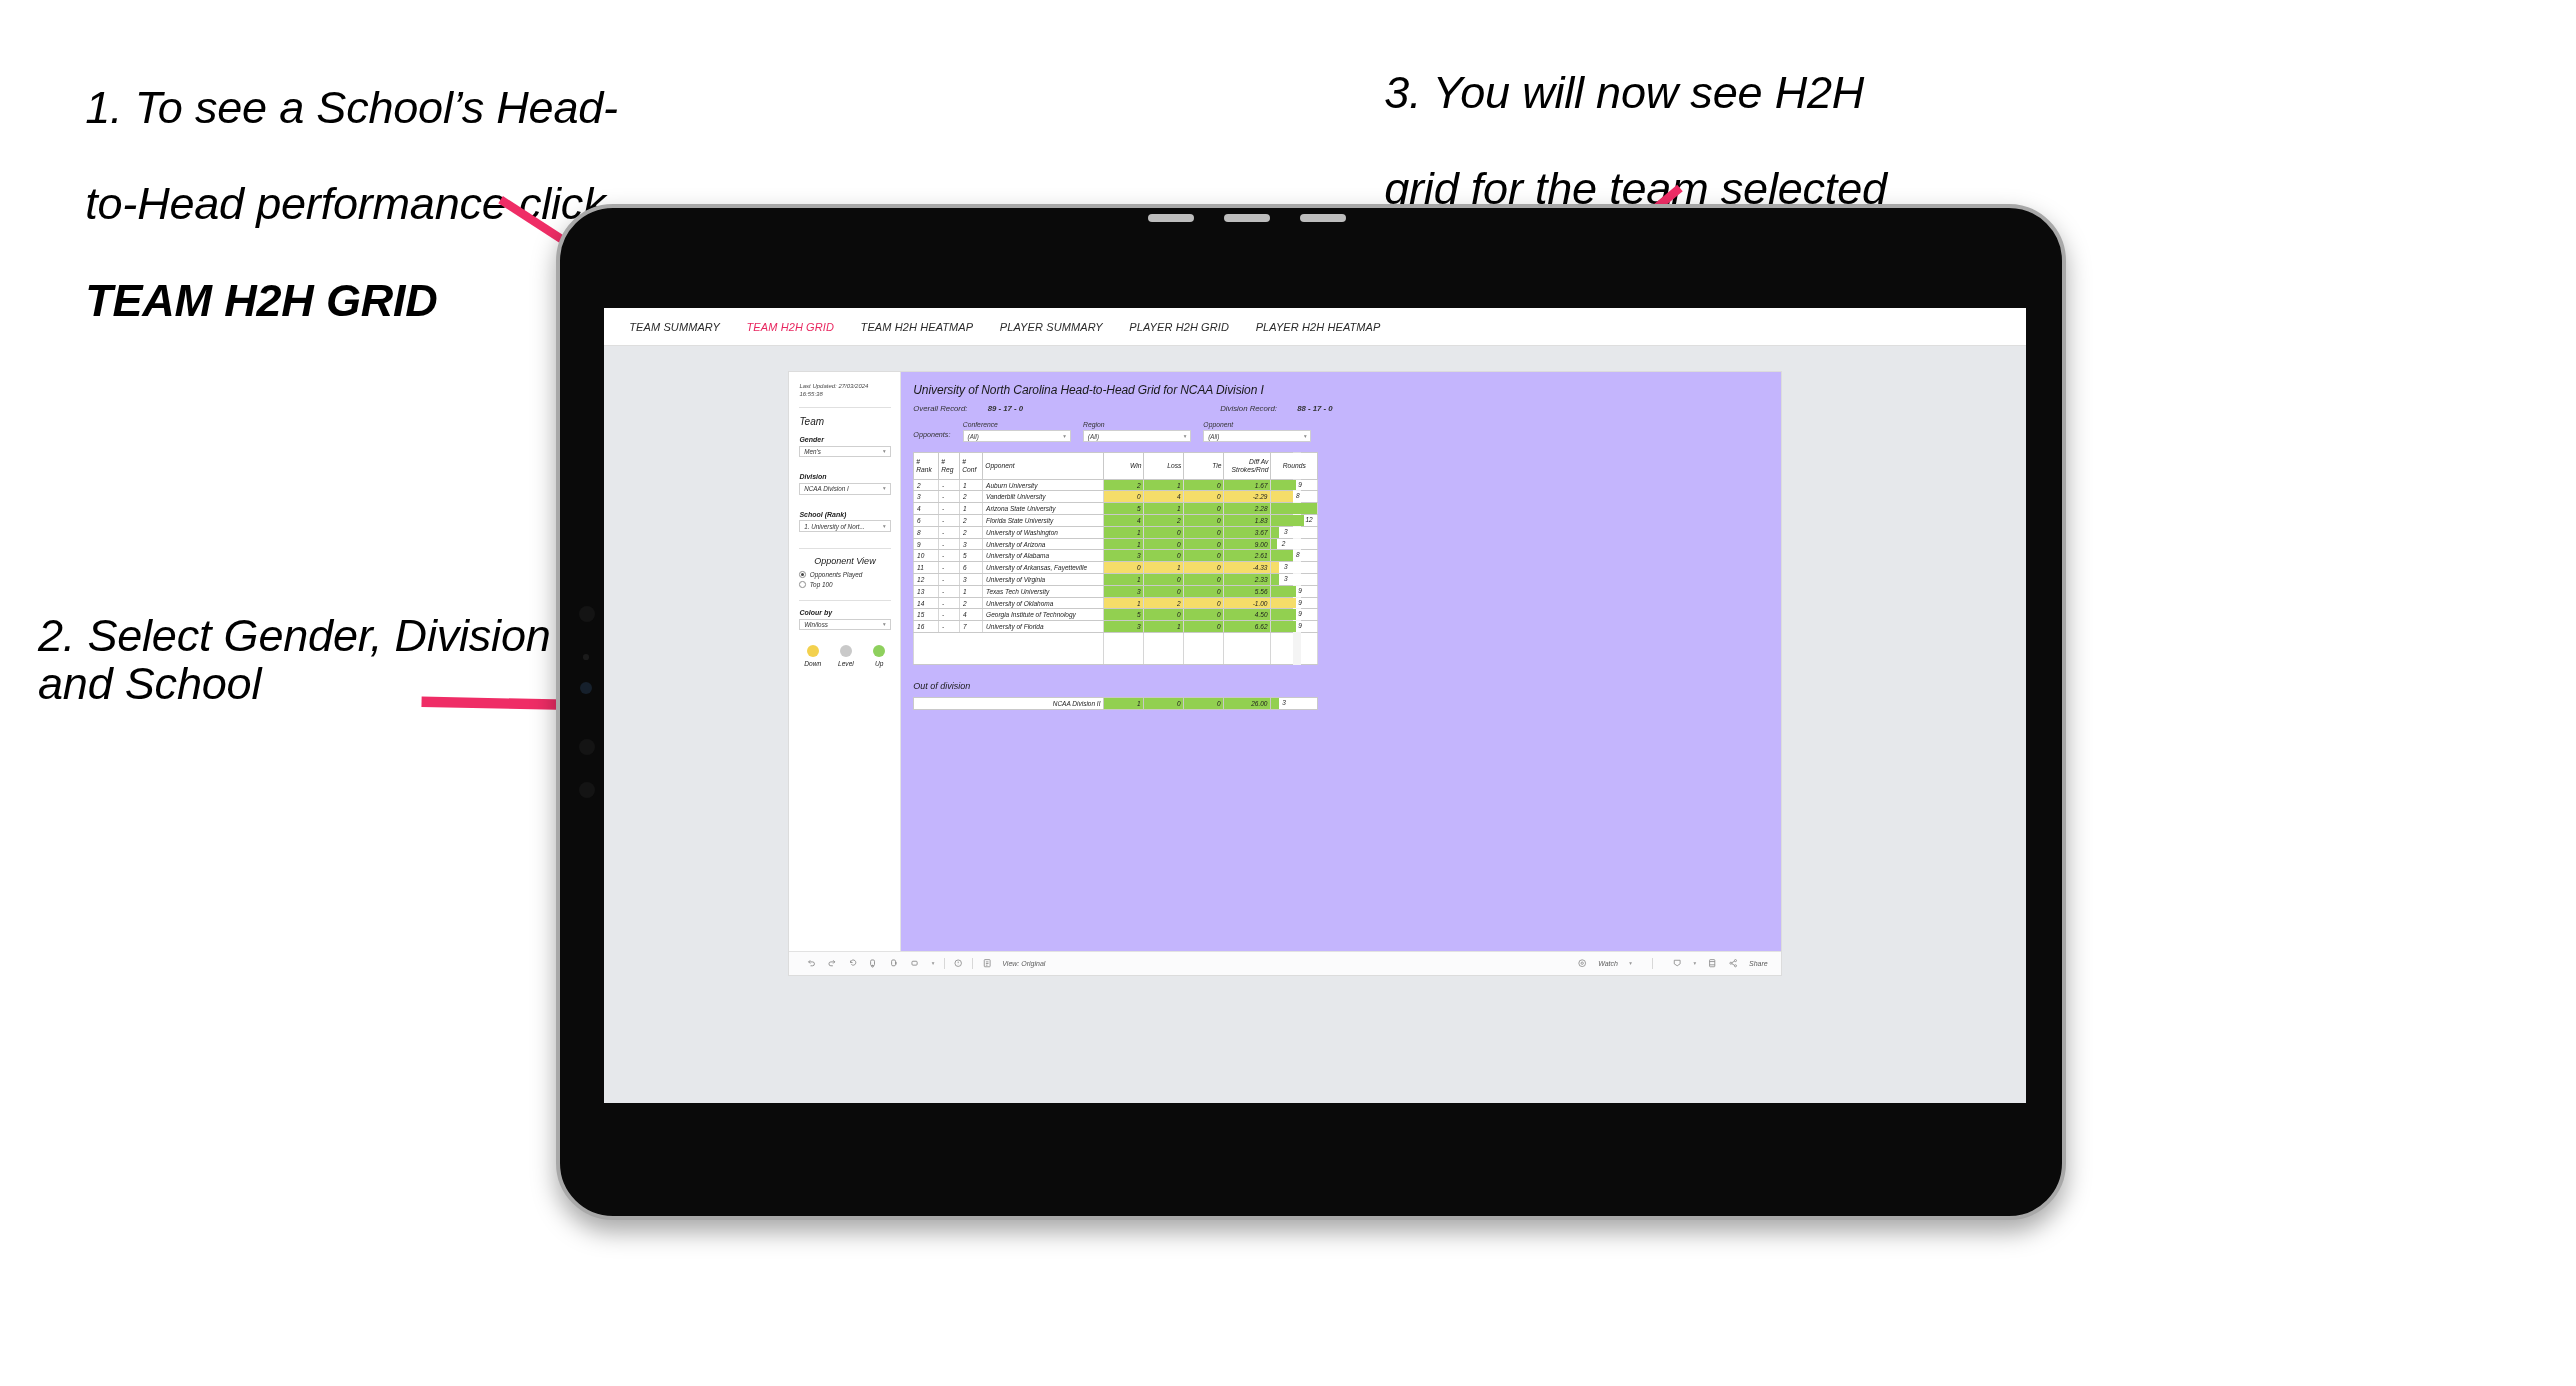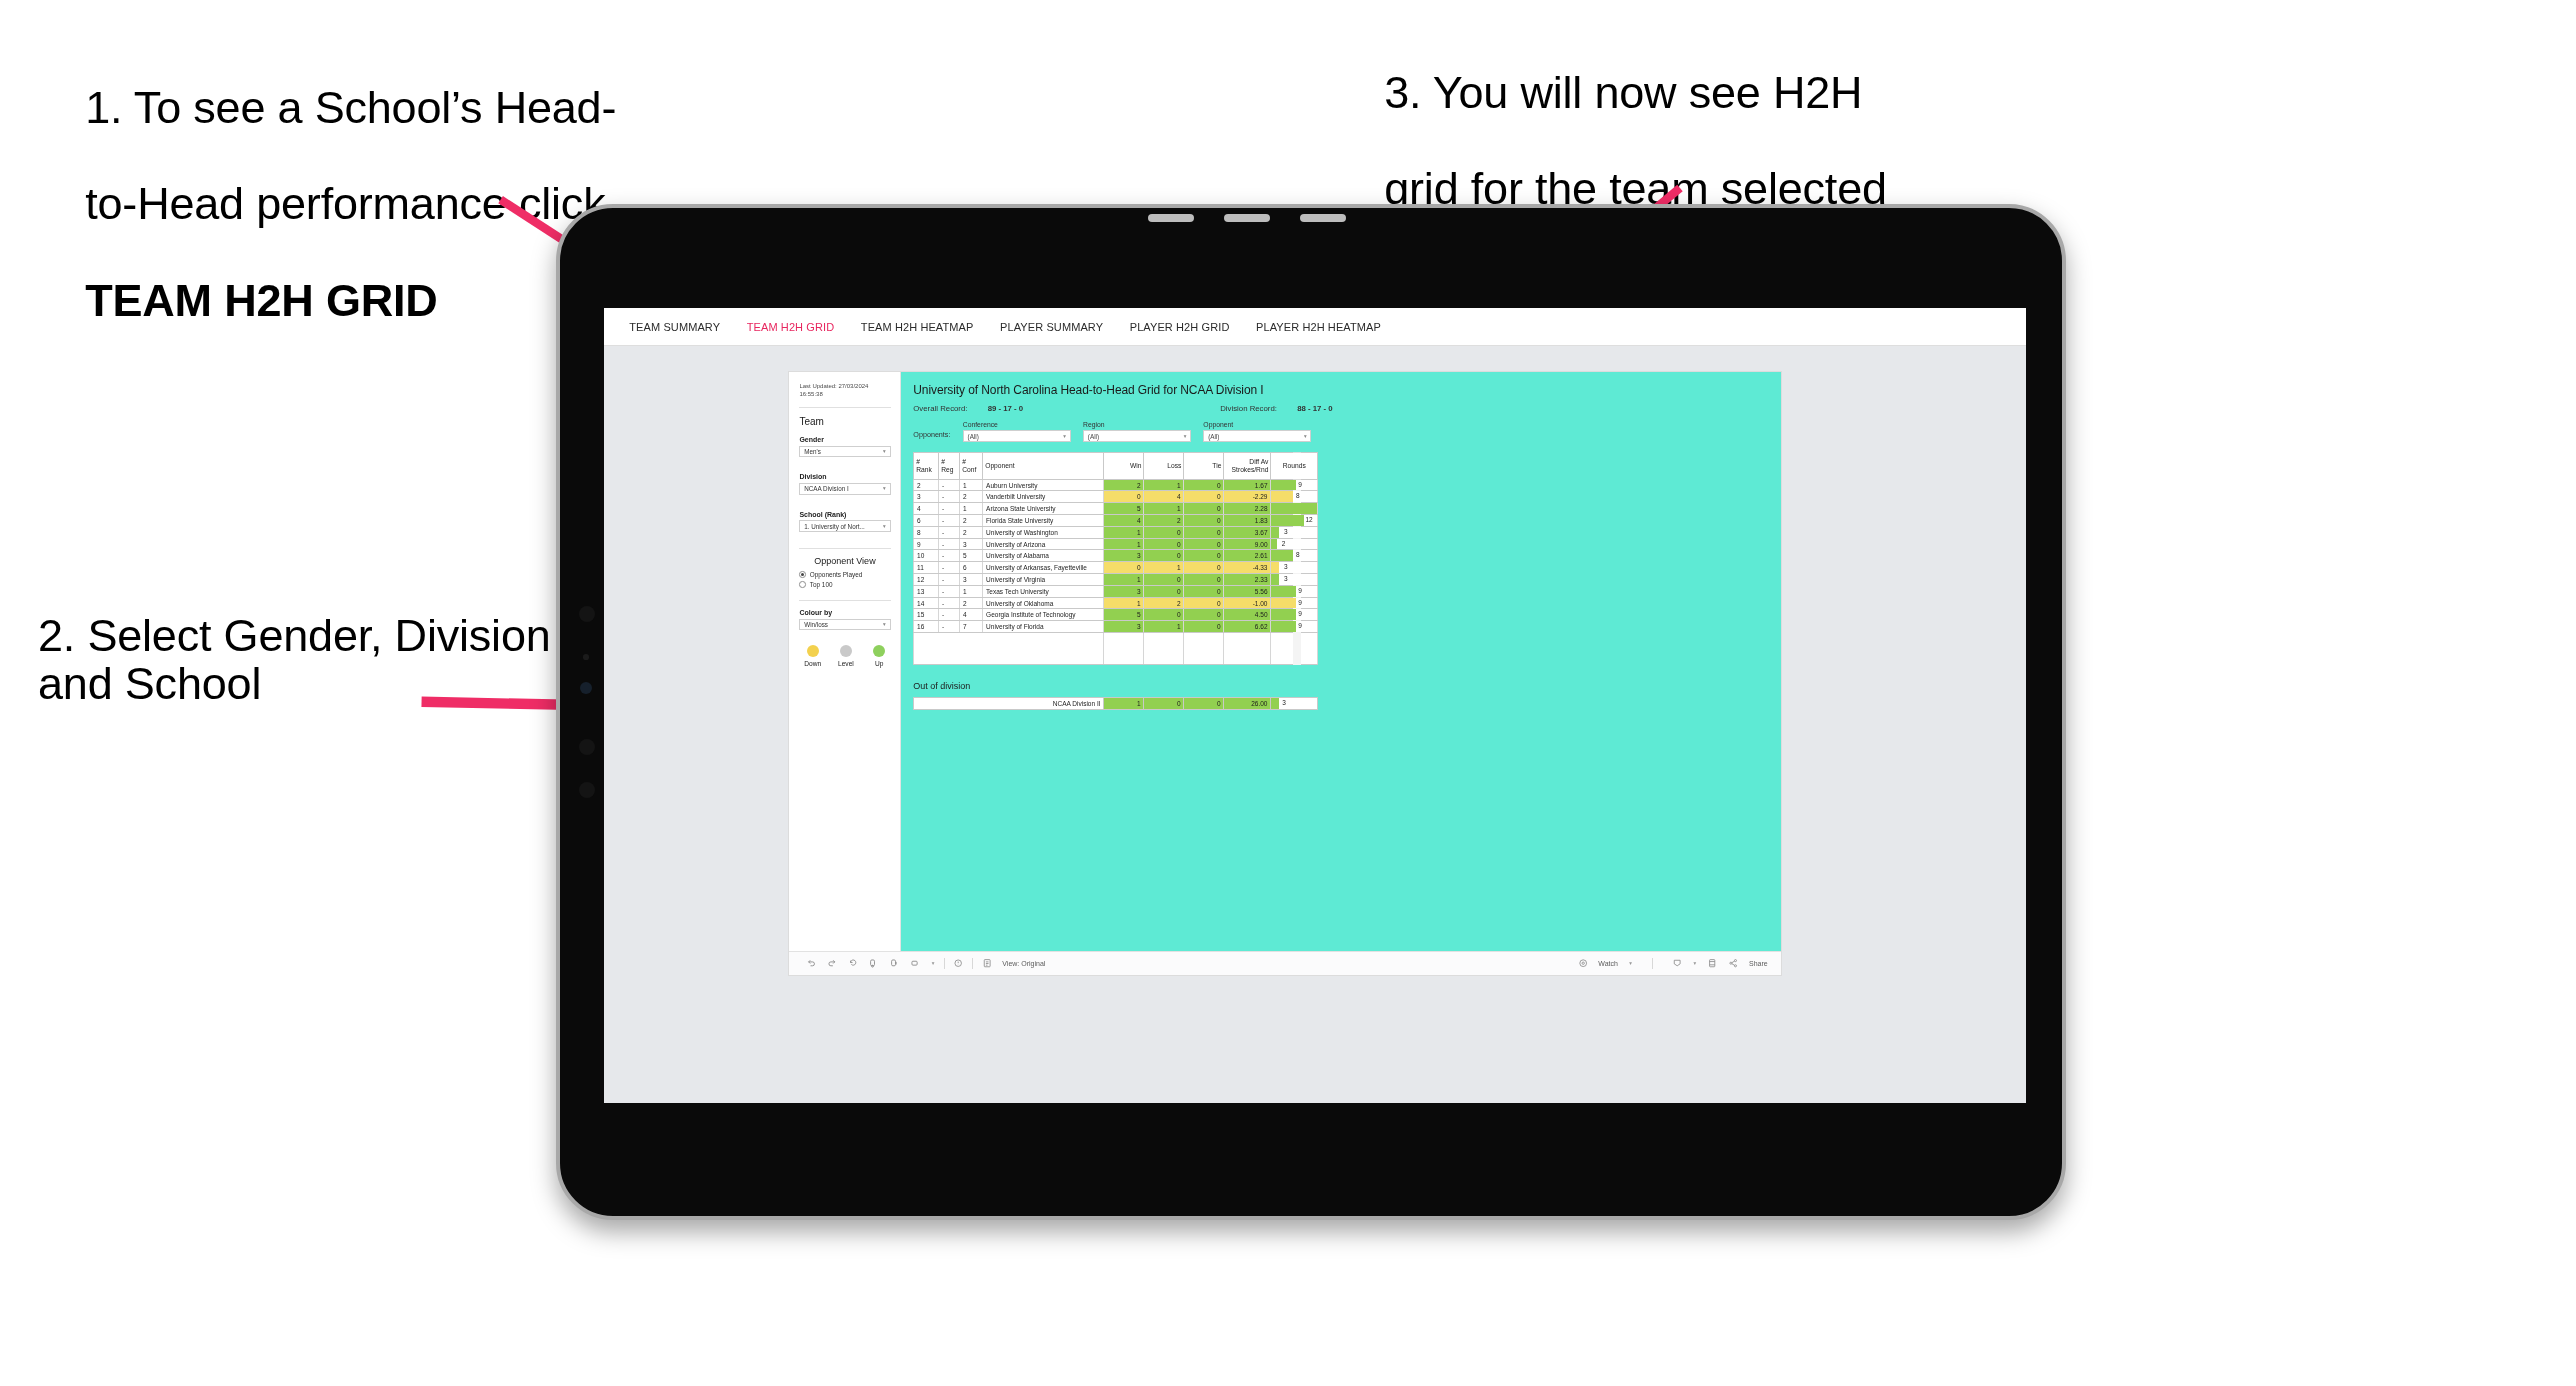--- a/index.html
+++ b/index.html
@@ -2,21 +2,21 @@
 <html style="font-size:15px"><head>
 <meta charset="utf-8">
 <style>
   * { box-sizing: border-box; margin: 0; padding: 0; }
   html, body {
     width: 2576px; height: 1386px;
     background: #ffffff;
     font-family: "Liberation Sans", sans-serif;
     overflow: hidden;
   }
-  .stage { position: relative; width: 2192px; height: 1386px; }
+  .stage { position: relative; width: 2192px; height: 1386px; font-style: italic; }
 
   
   .anno {
     position: absolute;
     color: #000;
     font-size: 45px;
     line-height: 1.07;
     font-weight: 400;
     letter-spacing: -0.2px;
     white-space: pre-wrap;
@@ -156,21 +156,21 @@
   }
   .radio.on::after {
     content:""; width: 3.2px; height: 3.2px; border-radius:50%; background:#444;
   }
   .legend { display:flex; gap: 10.4px; margin-top: 15px; padding-left: 1.9px; }
   .legend .li { text-align: center; width: 25px; }
   .legend .dot { width: 12.3px; height: 12.3px; border-radius: 50%; margin: 0 auto 2.8px; }
   .legend .cap { font-size: 6.6px; color: #222; }
 
   
-  .main { flex: 1; min-width: 0; background: #5eead4; padding: 11.4px 17px 0 12.3px; position: relative; }
+  .main { flex: 1; min-width: 0; background: #c4b5fd; padding: 11.4px 17px 0 12.3px; position: relative; }
   .viz-title { font-size: 12px; color: #1a1a1a; letter-spacing: -0.1px; }
   .records { display: flex; margin-top: 6.6px; font-size: 7.8px; color: #333; }
   .records .r2 { margin-left: 197px; }
   .records b { font-weight: 700; padding-left: 18px; }
 
   .opp-filters { display: flex; align-items: flex-end; margin-top: 8.5px; gap: 12.3px; }
   .opp-label { font-size: 7.2px; color: #333; padding-bottom: 2.8px; }
   .opp-item { width: 108px; }
   .opp-item .cap { font-size: 6.8px; color: #333; margin-bottom: 1.9px; }
   .opp-item .box {

